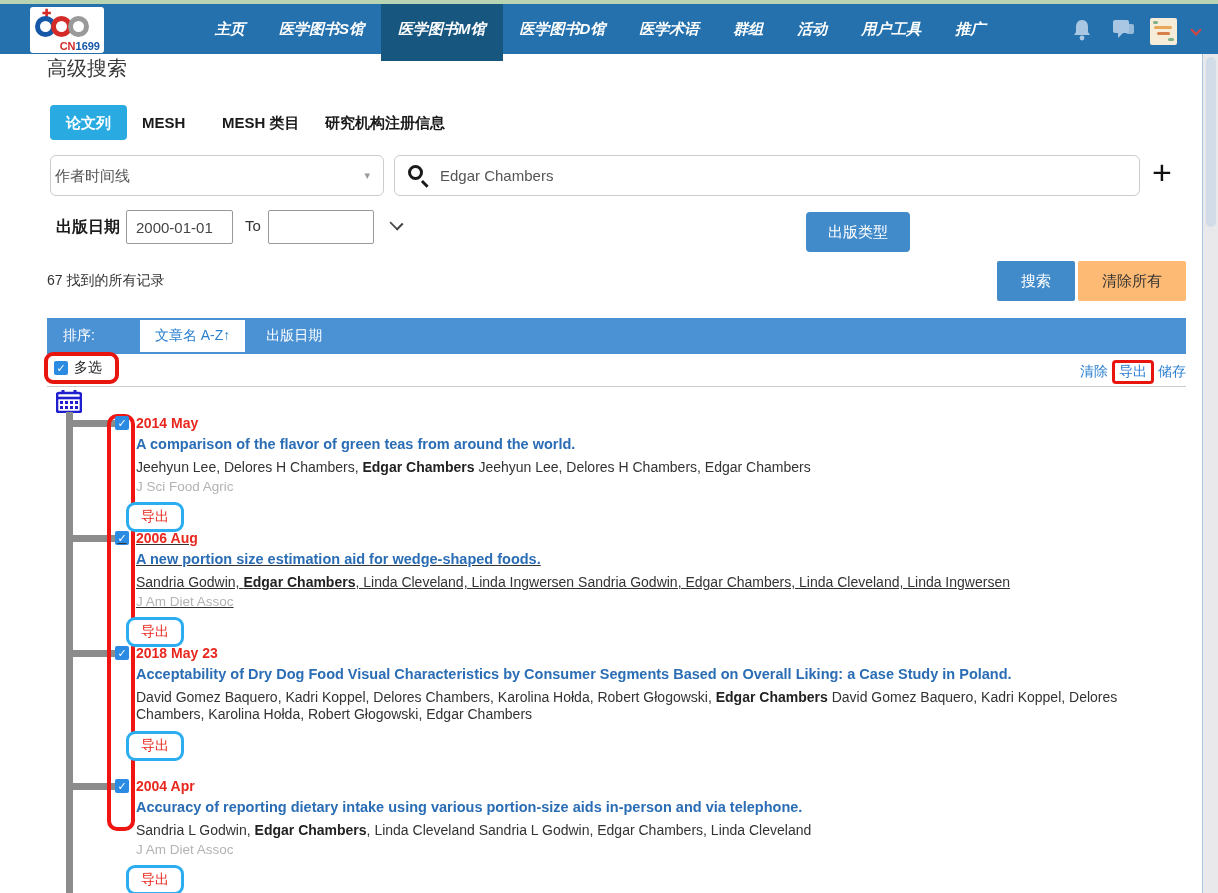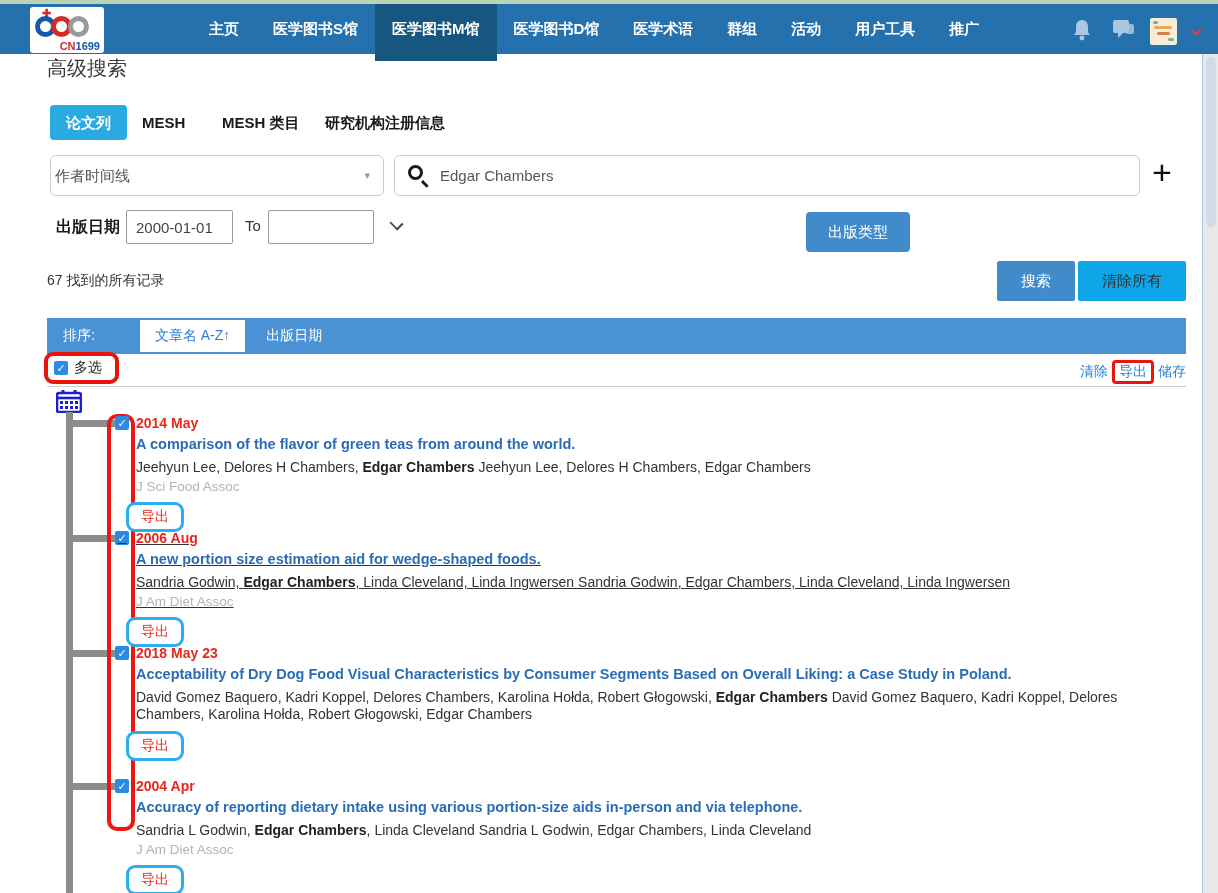--- a/index.html
+++ b/index.html
@@ -15,21 +15,21 @@
   .green-strip { position:absolute; left:0; top:0; width:100%; height:4px; background:#b9d4b3; }
   .header { position:absolute; left:0; top:4px; width:100%; height:50px; background:#2471ad; }
   .logo-box { position:absolute; left:30px; top:3px; width:74px; height:46px; background:#fff; border-radius:3px; }
   .logo-cross { position:absolute; left:12px; top:0px; color:#d42b28; font-size:11px; font-weight:bold; }
   .ring { position:absolute; top:9px; width:21px; height:21px; border-radius:50%; }
   .ring.b { left:5px;  border:5px solid #1558a8; }
   .ring.r { left:21px; border:5px solid #d42b28; }
   .ring.g { left:38px; border:5px solid #9a9a9a; }
   .logo-text { position:absolute; right:4px; bottom:1px; font-size:11px; font-weight:bold; letter-spacing:0; }
   .logo-text .cn { color:#d42b28; } .logo-text .num { color:#1558a8; }
-  .nav { position:absolute; left:192px; top:0; height:57px; display:flex; align-items:stretch; }
+  .nav { position:absolute; left:198px; top:0; height:57px; display:flex; align-items:stretch;font-style:italic; }
   .nav-item { padding:0 17px; line-height:50px; color:#fff; font-size:15px; font-weight:bold; white-space:nowrap; cursor:pointer; }
   .nav-item.active { background:#17567f; }
   .hicon { position:absolute; top:15px; }
   .avatar { position:absolute; left:1150px; top:14px; width:27px; height:27px; background:#f7ecd7; border-radius:2px; overflow:hidden; }
   .avatar i { position:absolute; display:block; background:#e8a85a; }
   .avatar i.a1 { left:4px; top:8px; width:18px; height:3px; border-radius:2px; }
   .avatar i.a2 { left:7px; top:14px; width:13px; height:3px; border-radius:2px; background:#d77f4a; }
   .avatar i.a3 { left:3px; top:3px; width:5px; height:3px; border-radius:2px; background:#7fb28a; }
   .avatar i.a4 { right:3px; top:20px; width:6px; height:3px; border-radius:2px; background:#7fb28a; }
   .caret-red { position:absolute; left:1192px; top:22px; width:8px; height:8px; border-right:2px solid #d64541; border-bottom:2px solid #d64541; transform:rotate(45deg); }
@@ -50,21 +50,21 @@
   .date-label { position:absolute; left:56px; top:217px; font-size:16px; font-weight:bold; color:#1a1a1a; }
   .date-input { position:absolute; top:210px; height:34px; border:1px solid #999; border-radius:2px; font-size:15px; color:#444; padding-left:9px; line-height:32px; background:#fff; }
   .d-from { left:126px; width:107px; }
   .d-to   { left:268px; width:106px; }
   .to-label { position:absolute; left:245px; top:217px; font-size:15px; color:#333; }
   .date-caret { position:absolute; left:391px; top:218px; width:11px; height:11px; border-right:2px solid #444; border-bottom:2px solid #444; transform:rotate(45deg) scale(1,.8); cursor:pointer; }
   .btn { position:absolute; text-align:center; font-size:15px; cursor:pointer; border-radius:3px; }
   .btn-blue { background:#428bca; color:#fff; }
   .pubtype { left:806px; top:212px; width:104px; height:40px; line-height:40px; border-radius:4px; }
   .searchb { left:997px; top:261px; width:78px; height:40px; line-height:40px; border-radius:2px; }
-  .clearall { left:1078px; top:261px; width:108px; height:40px; line-height:40px; background:#0ea5e9; color:#333; border-radius:2px; }
+  .clearall { left:1078px; top:261px; width:108px; height:40px; line-height:40px; background:#fdba74; color:#333; border-radius:2px; }
   .results-count { position:absolute; left:47px; top:272px; font-size:14px; color:#333; }
   .sortbar { position:absolute; left:47px; top:318px; width:1139px; height:36px; background:#4b92d4; display:flex; align-items:center; }
   .sort-label { margin-left:16px; color:#fff; font-size:14px; }
   .sort-active { margin-left:45px; background:#fff; color:#2a7fd0; font-size:14px; padding:7px 15px; cursor:pointer; }
   .sort-other { margin-left:21px; color:#fff; font-size:14px; cursor:pointer; }
   
   .multi-wrap { position:absolute; left:44px; top:352px; display:flex; align-items:center; gap:6px; border:4px solid #e8150f; border-radius:9px; padding:3px 13px 3px 6px; }
   .cb { width:14px; height:14px; background:#2b8ae2; border-radius:2px; color:#fff; font-size:11px; line-height:14px; text-align:center; cursor:pointer; flex:none; }
   .cb::after { content:"✓"; }
   .multi-label { font-size:14px; color:#222; }
@@ -204,21 +204,21 @@
   <div class="branch b4"></div>
   <div class="red-col"></div>
 
   <div class="item i1">
     <div class="item-head">
       <span class="cb"></span>
       <span class="item-date">2014 May</span>
     </div>
     <div class="item-title">A comparison of the flavor of green teas from around the world.</div>
     <div class="item-authors"><span>Jeehyun Lee, Delores H Chambers, </span><b>Edgar Chambers</b><span> Jeehyun Lee, Delores H Chambers, Edgar Chambers</span></div>
-    <div class="item-journal">J Sci Food Assoc</div>
+    <div class="item-journal">J Sci Food Agric</div>
     <span class="export-btn">导出</span>
   </div>
 
   <div class="item i2">
     <div class="item-head">
       <span class="cb"></span>
       <span class="item-date">2006 Aug</span>
     </div>
     <div class="item-title">A new portion size estimation aid for wedge-shaped foods.</div>
     <div class="item-authors"><span>Sandria Godwin, </span><b>Edgar Chambers</b><span>, Linda Cleveland, Linda Ingwersen Sandria Godwin, Edgar Chambers, Linda Cleveland, Linda Ingwersen</span></div>

